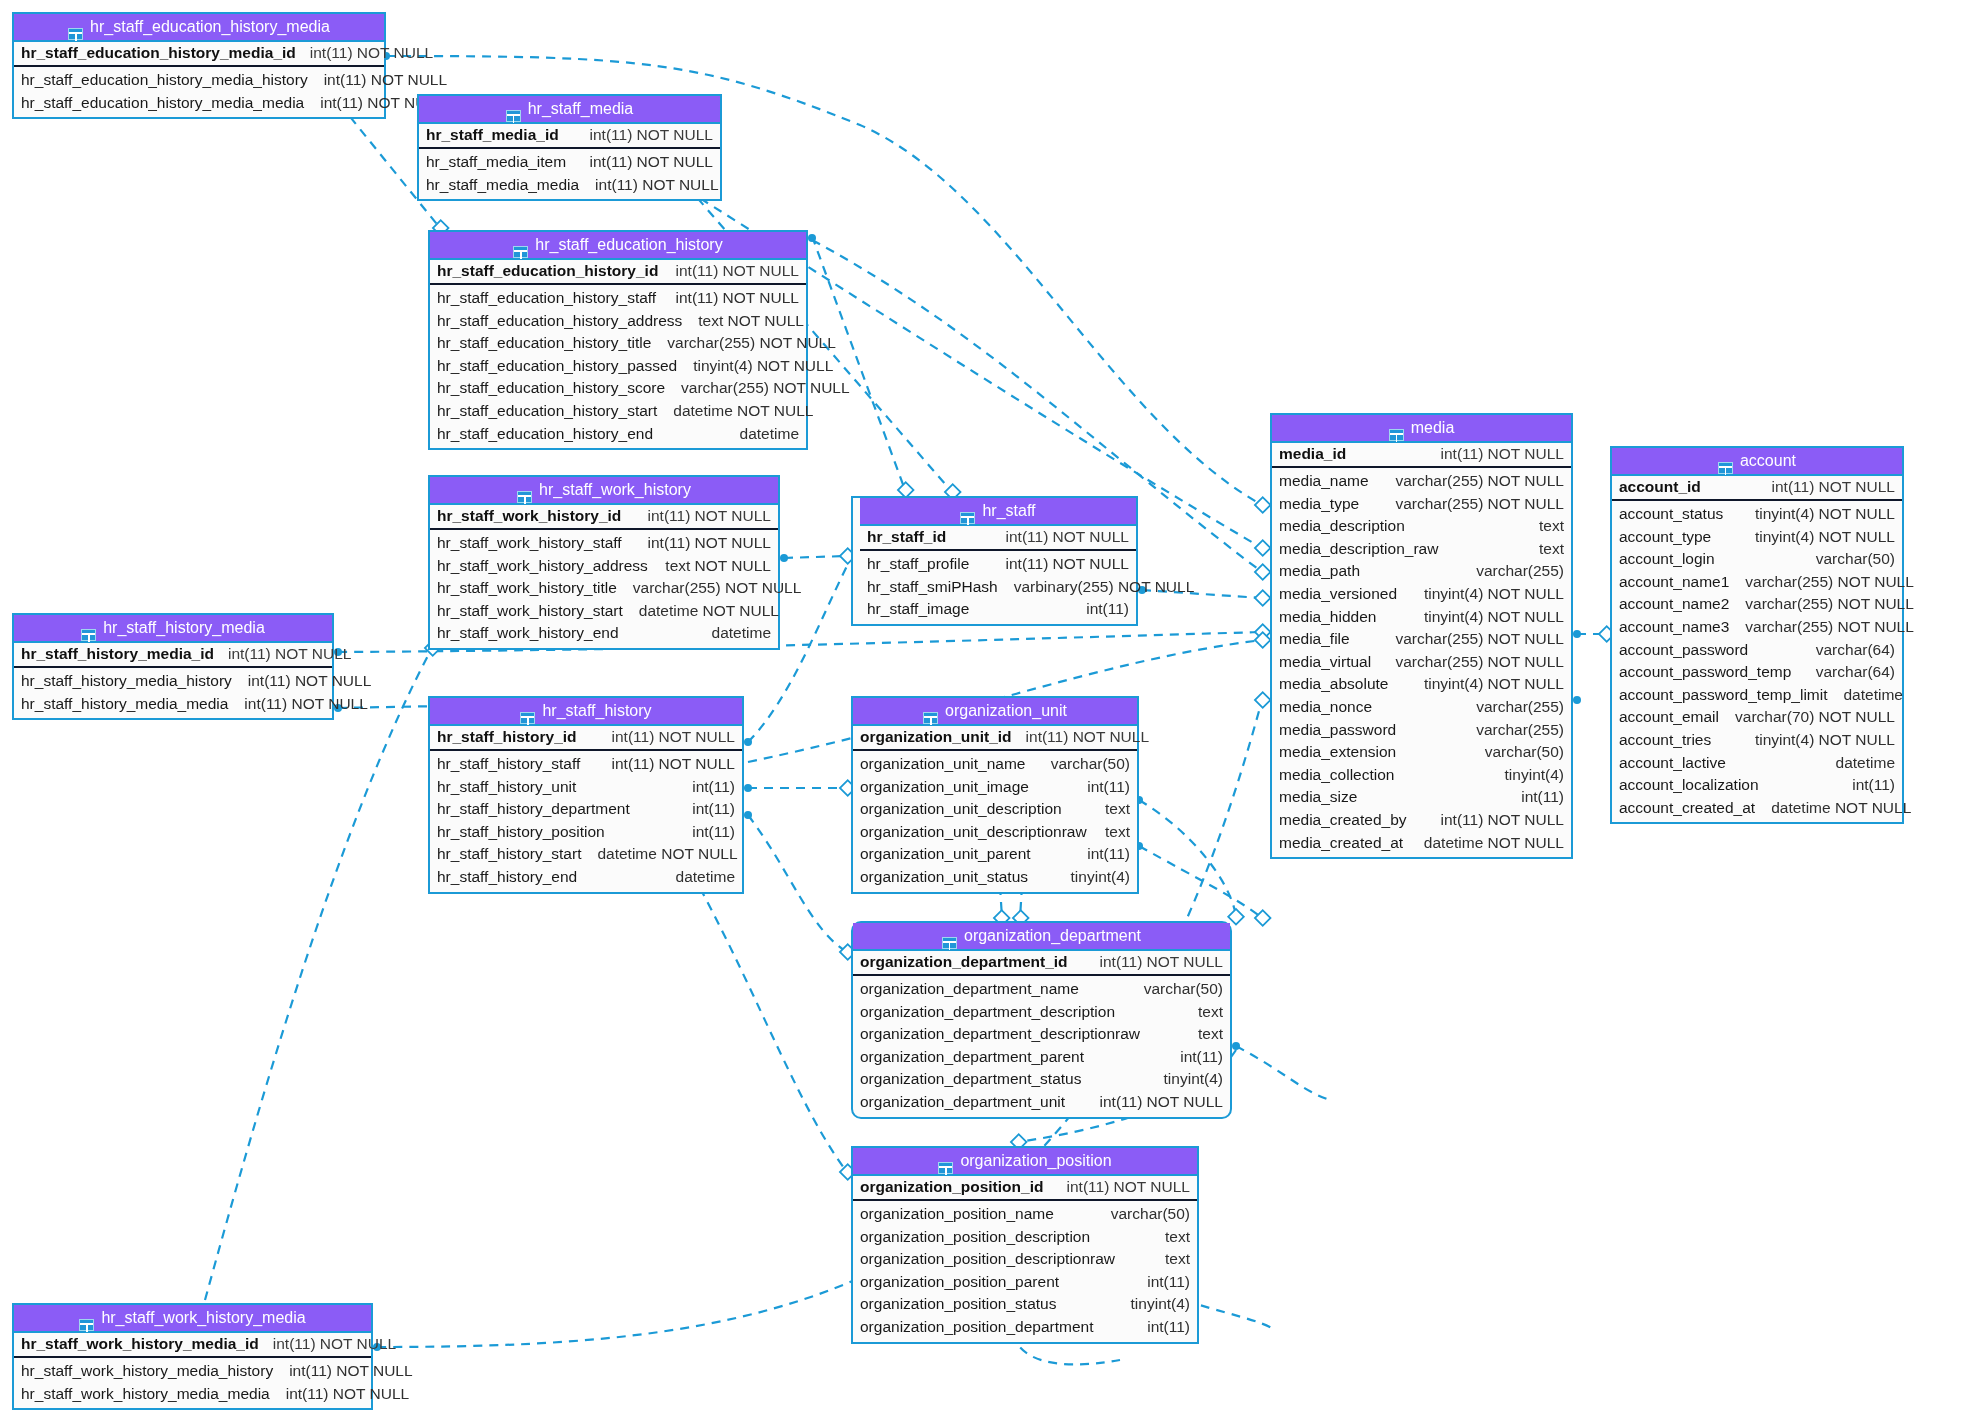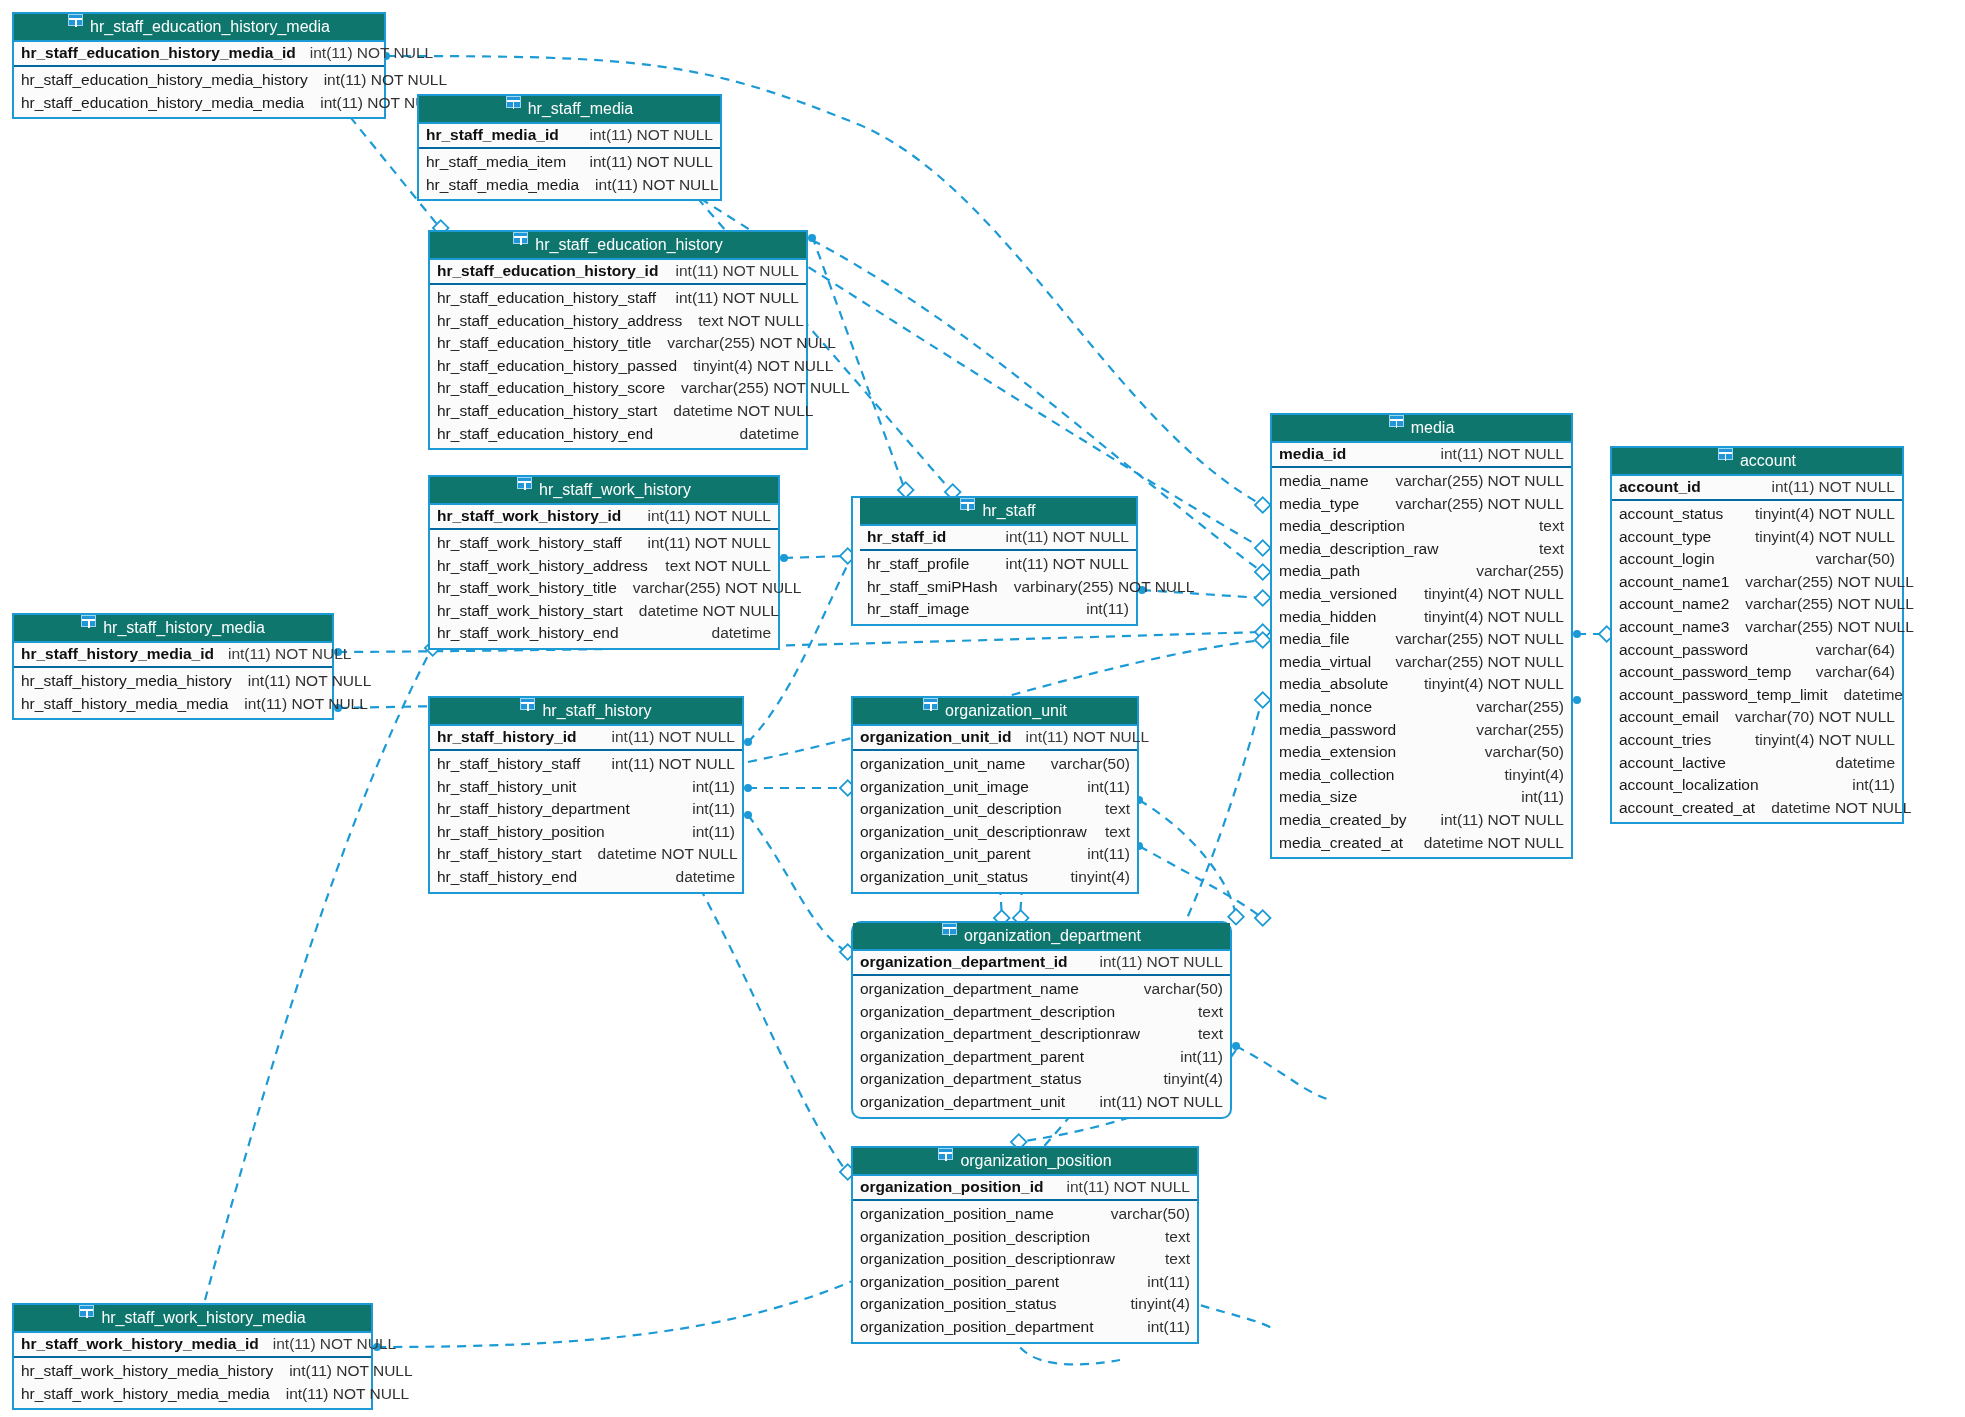--- a/index.html
+++ b/index.html
@@ -11,46 +11,46 @@
   #edges{position:absolute;left:0;top:0;width:1965px;height:1417px;pointer-events:none;}
 
   .table{
     position:absolute;
     background:#fbfbfb;
     border:2px solid #1b9ad6;
     box-sizing:border-box;
     box-shadow:0 0 0 0 rgba(0,0,0,0);
   }
   .thead{
-    background:#0f766e;
+    background:#8b5cf6;
     color:#ffffff;
     height:26px;
     line-height:26px;
     text-align:center;
     font-size:16px;
     white-space:nowrap;
     border-bottom:2px solid #1b9ad6;
-    display:flex;align-items:flex-start;justify-content:center;gap:7px;
+    display:flex;align-items:flex-end;justify-content:center;gap:7px;
   }
   .thead .tname{font-size:16px;color:#ffffff;}
   .tbl-icon{
     width:15px;height:12px;display:inline-block;position:relative;flex:0 0 auto;
     background:#2196d8;border:1px solid #9fd6f0;box-sizing:border-box;
   }
   .tbl-icon::before{
     content:"";position:absolute;left:0;top:3px;width:100%;height:1.5px;background:#ffffff;
   }
   .tbl-icon::after{
     content:"";position:absolute;left:6px;top:3px;width:1.5px;height:9px;background:#ffffff;
   }
   .pkrow{
     display:flex;justify-content:space-between;align-items:center;
     padding:2px 7px 3px 7px;
     font-size:15.5px;
-    border-bottom:2px solid #0369a1;
+    border-bottom:2px solid #0f172a;
     background:#fbfbfb;
     white-space:nowrap;
   }
   .pkrow .col{font-weight:bold;color:#101010;}
   .pkrow .typ{color:#3a3a3a;padding-left:14px;}
   .rows{padding:2px 0 3px 0;}
   .row{
     display:flex;justify-content:space-between;align-items:center;
     padding:0px 7px;
     font-size:15.5px;

